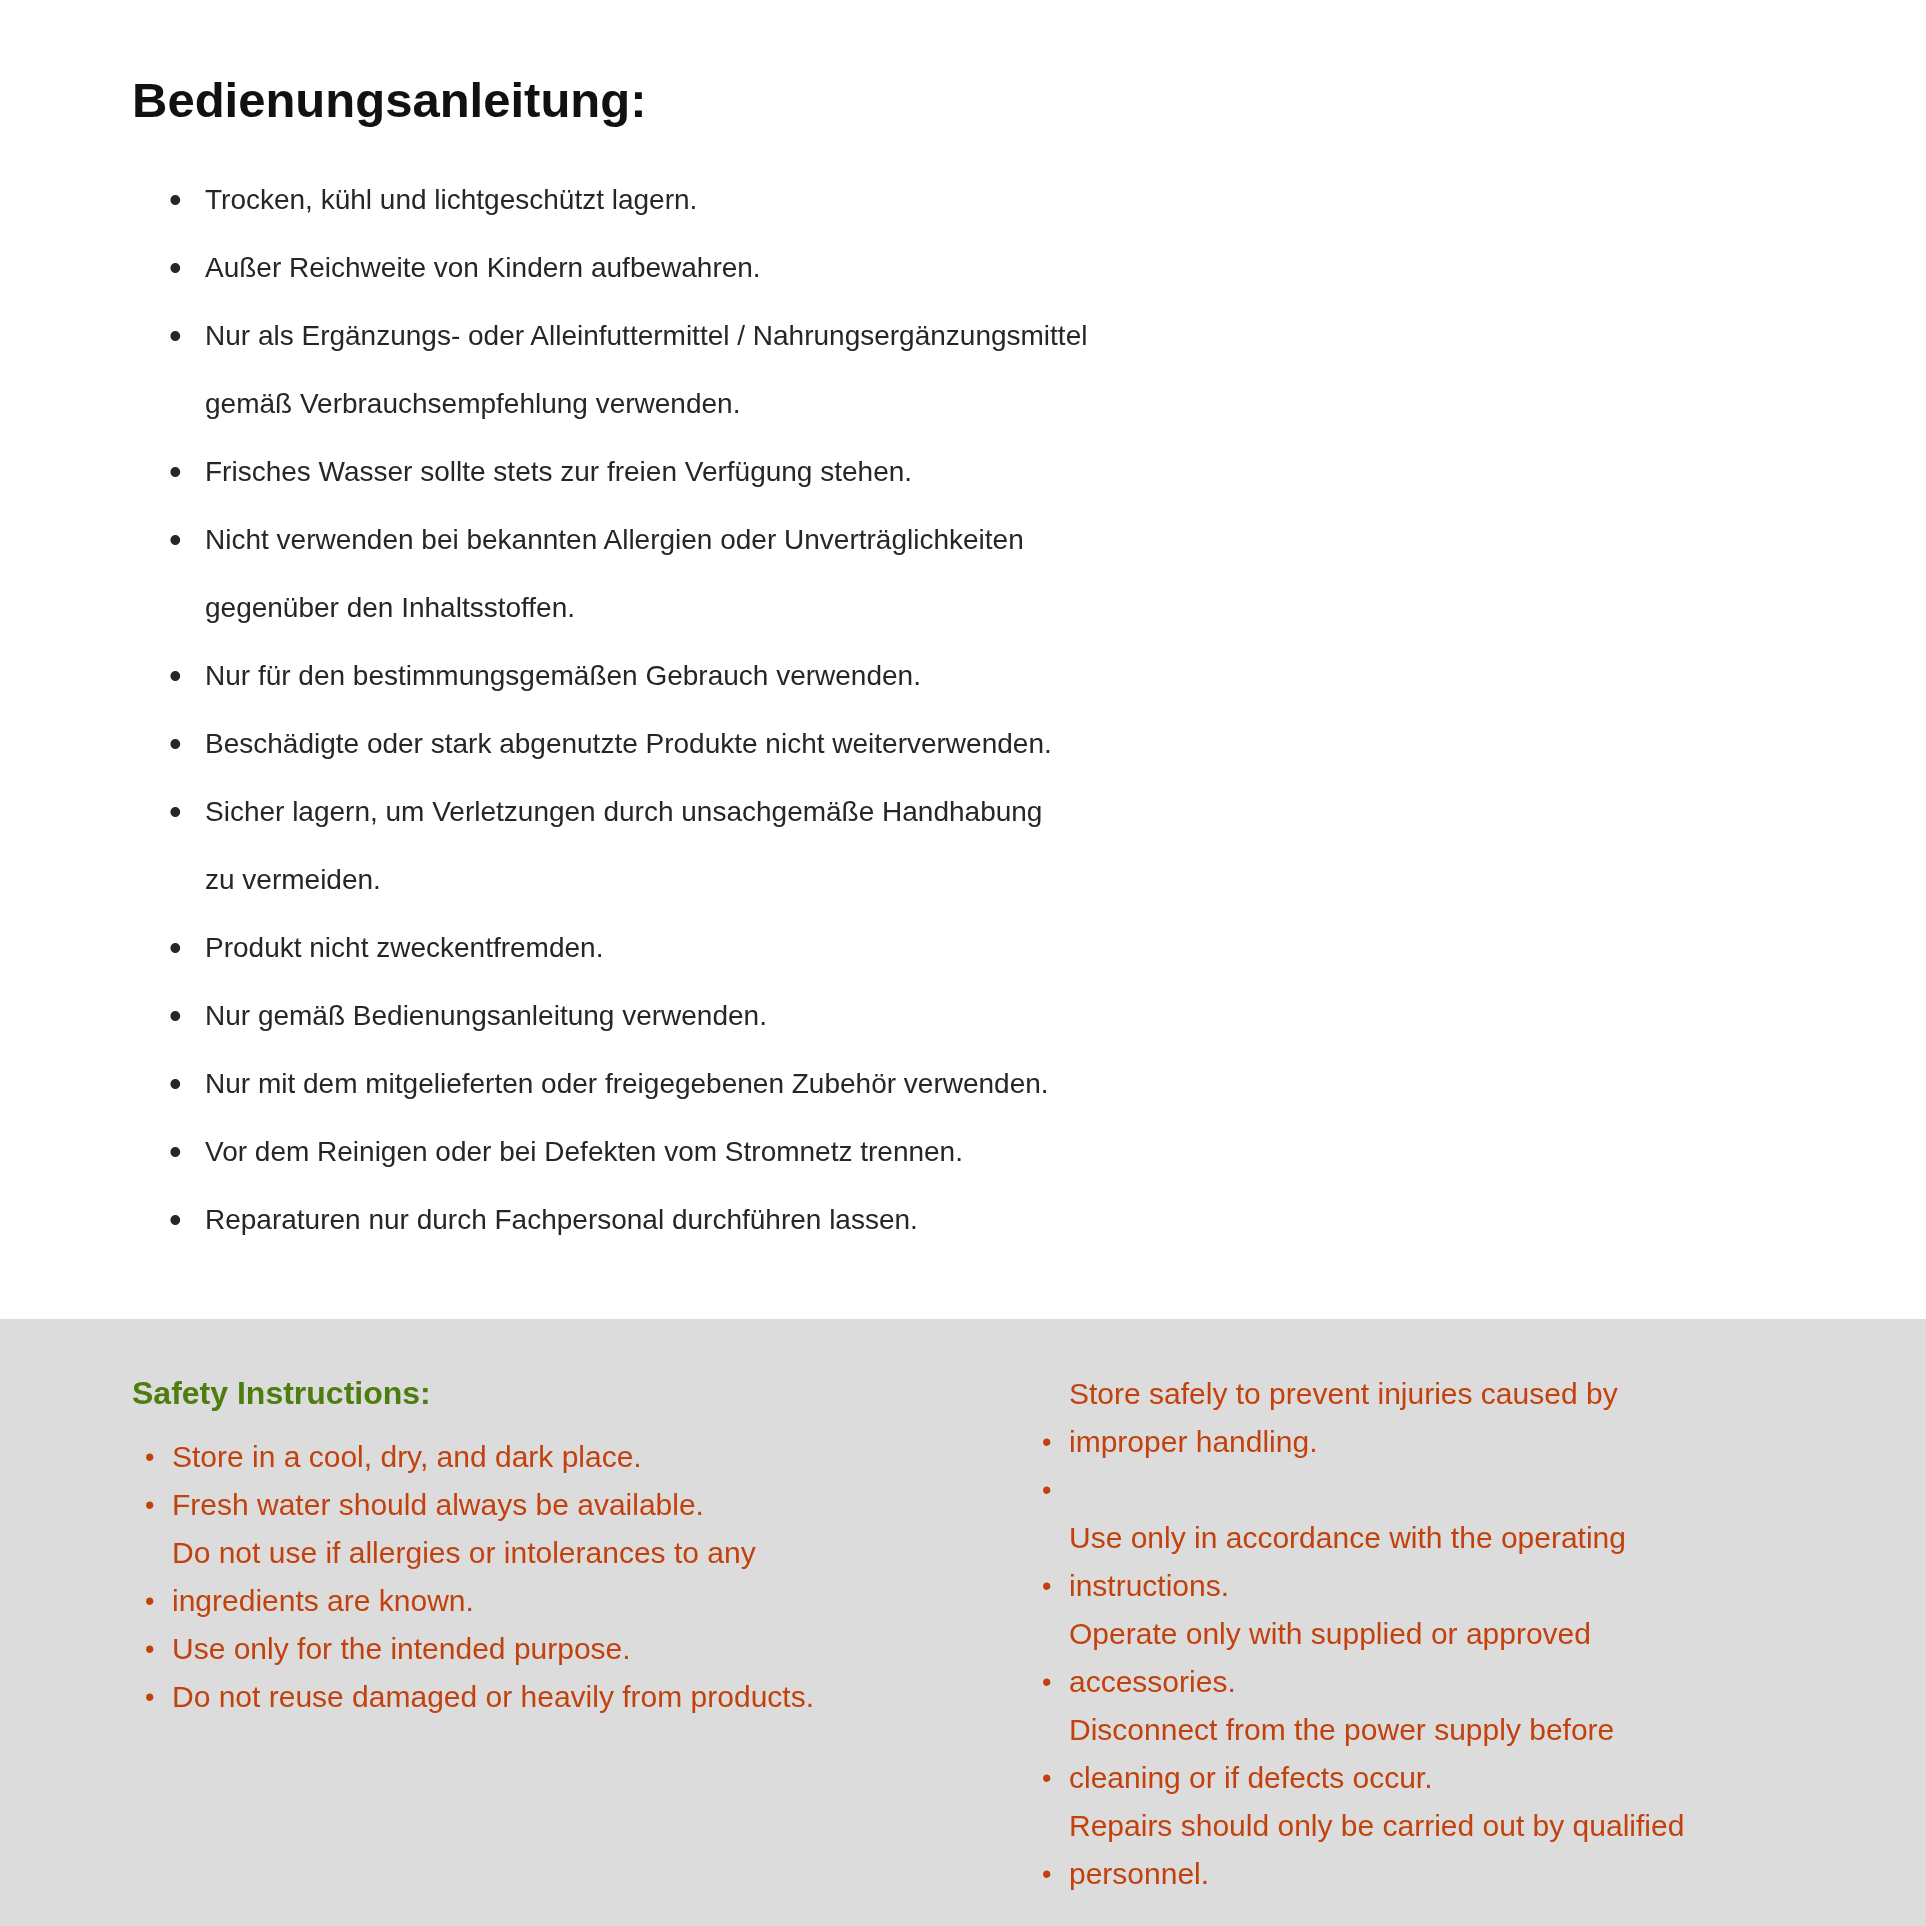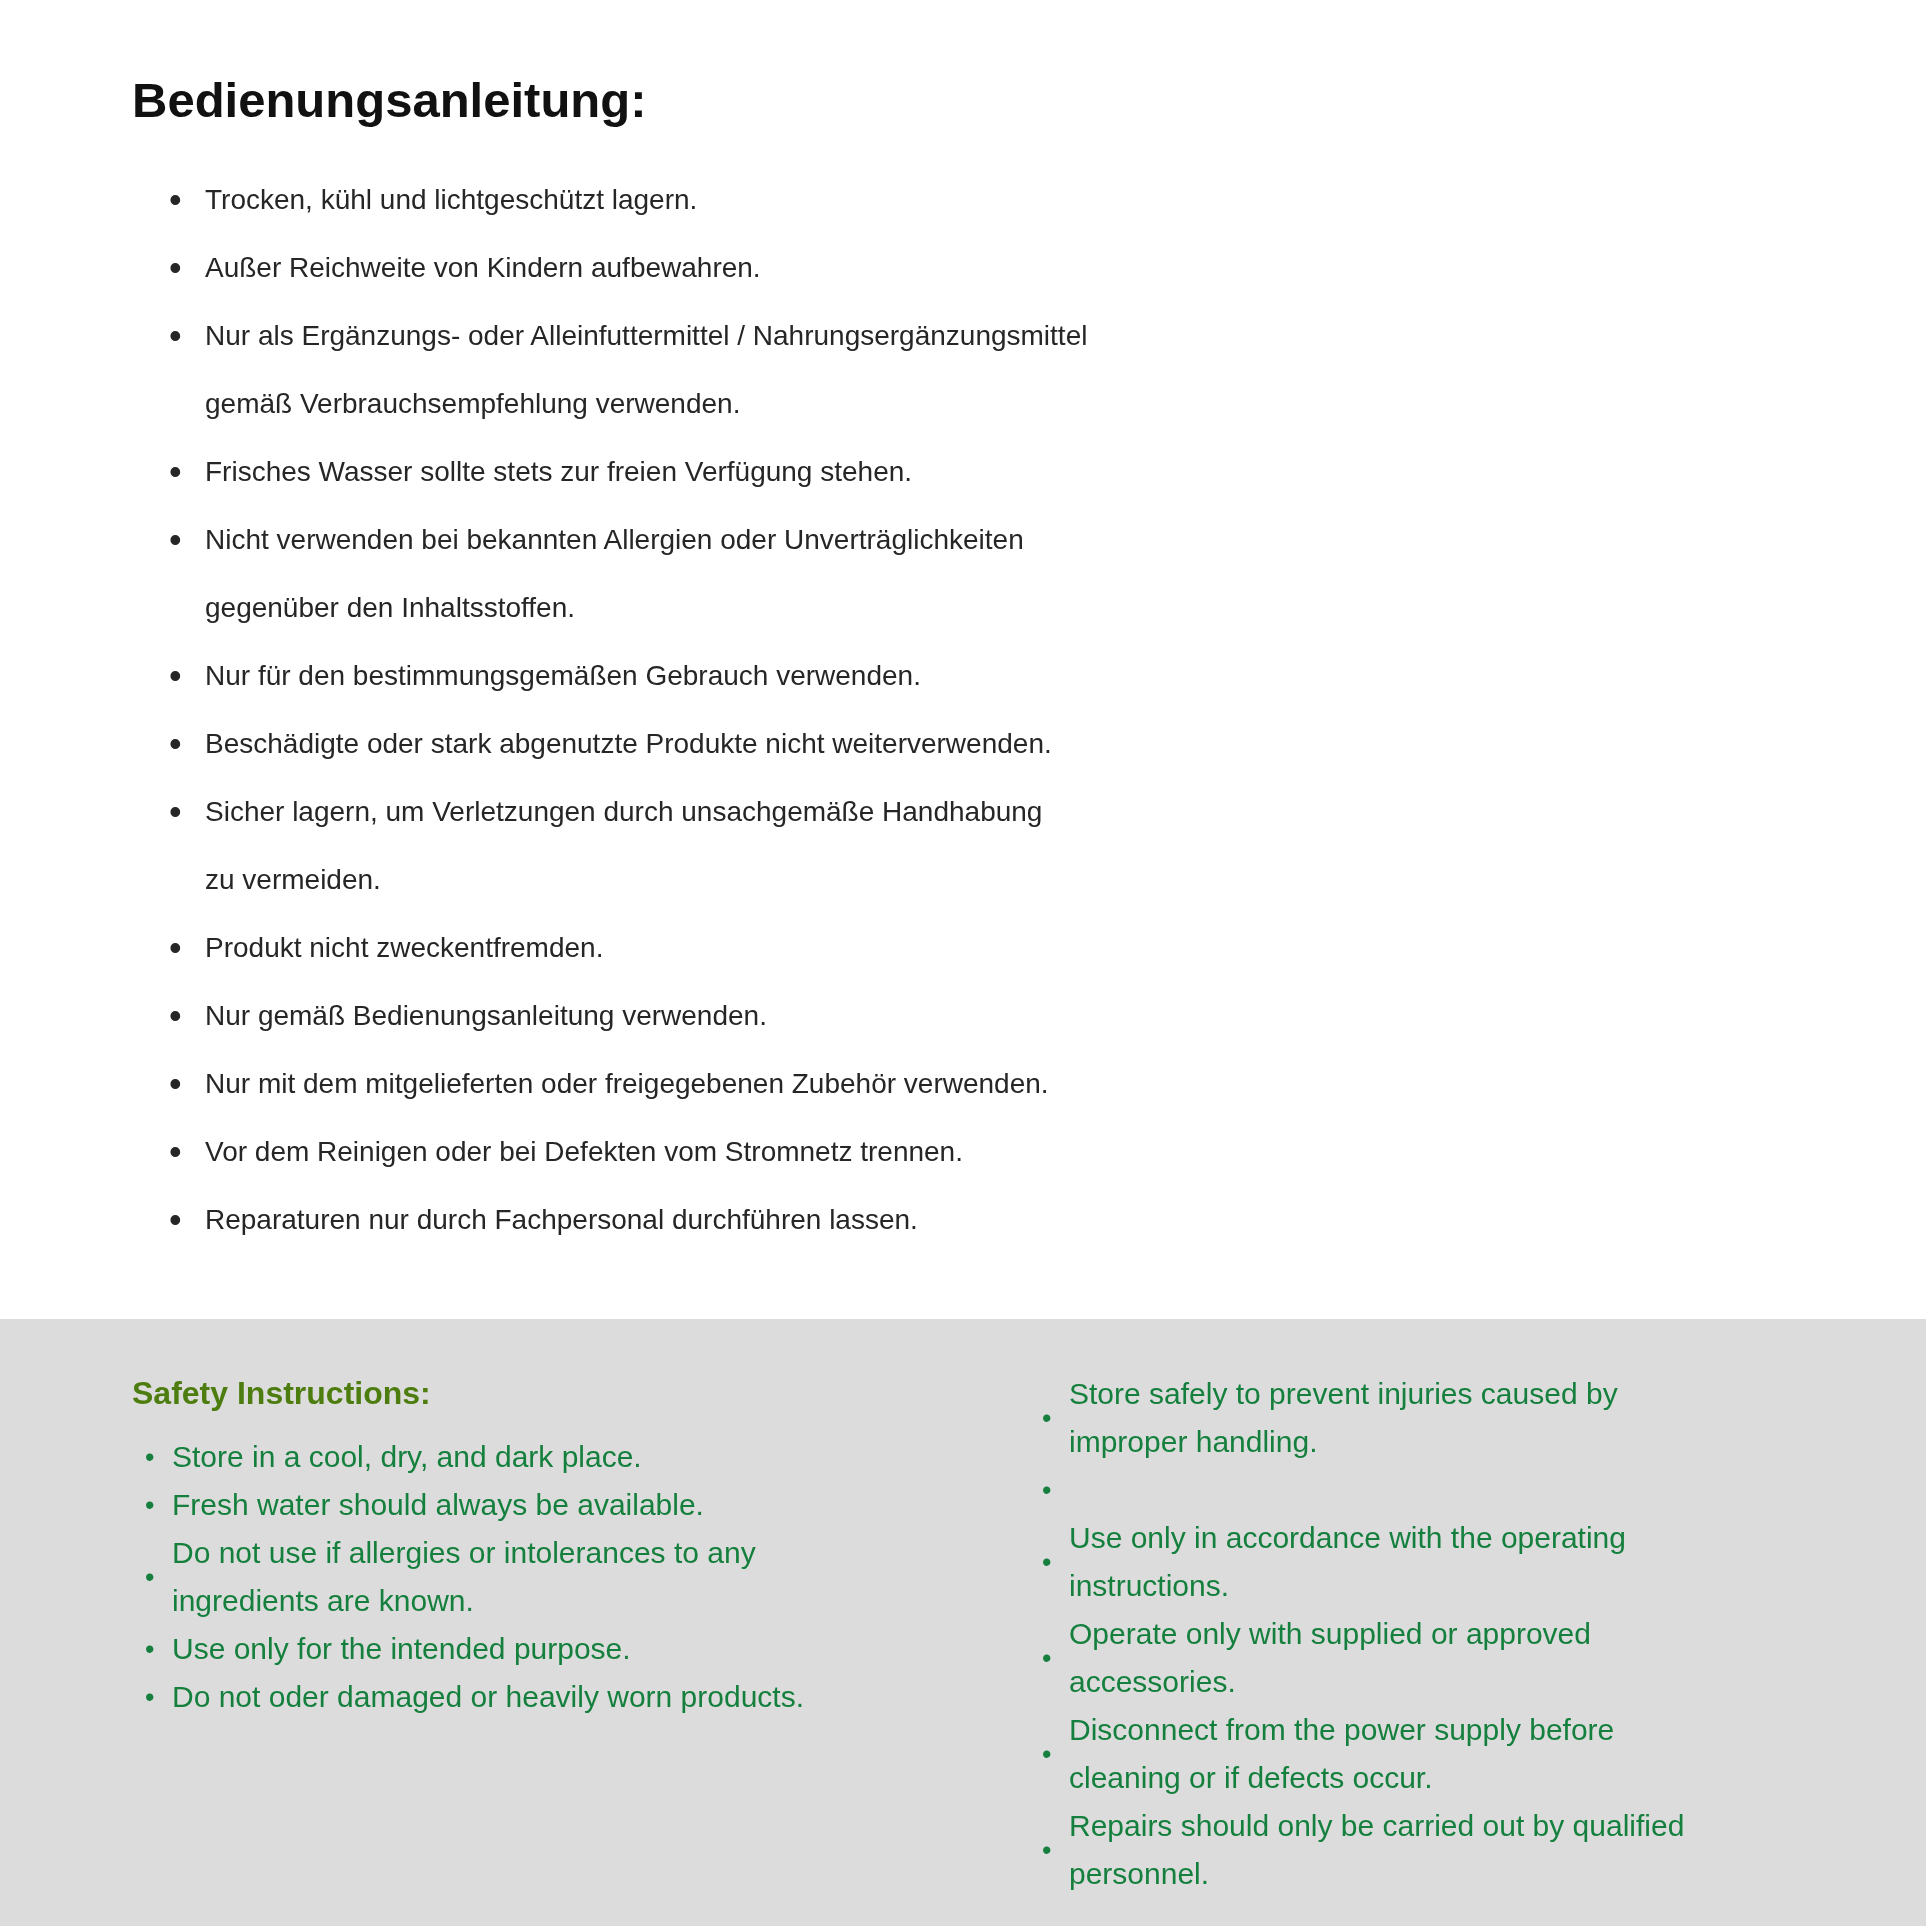--- a/index.html
+++ b/index.html
@@ -72,24 +72,24 @@
     line-height: 46px;
     font-weight: 700;
     color: #4d7c0f;
     margin-bottom: 16.7px;
   }
 
   .en-list { list-style: none; }
 
   .en-item {
     display: flex;
-    align-items: center;
+    align-items: flex-end;
     font-size: 30px;
     line-height: 48px;
-    color: #15803d;
+    color: #c2410c;
     padding-left: 13px;
   }
 
   .en-item .bullet {
     width: 27px;
     font-size: 27px;
     line-height: 48px;
   }
 </style>
 </head>
@@ -172,21 +172,21 @@
           <span class="bullet"></span>
           <span class="txt">Do not use if allergies or intolerances to any
 ingredients are known.</span>
         </li>
       <li class="en-item">
           <span class="bullet"></span>
           <span class="txt">Use only for the intended purpose.</span>
         </li>
       <li class="en-item">
           <span class="bullet"></span>
-          <span class="txt">Do not oder damaged or heavily worn products.</span>
+          <span class="txt">Do not reuse damaged or heavily from products.</span>
         </li>
     </ul>
   </div>
   <div class="en-col">
     <ul class="en-list">
       <li class="en-item">
           <span class="bullet"></span>
           <span class="txt">Store safely to prevent injuries caused by
 improper handling.</span>
         </li>

